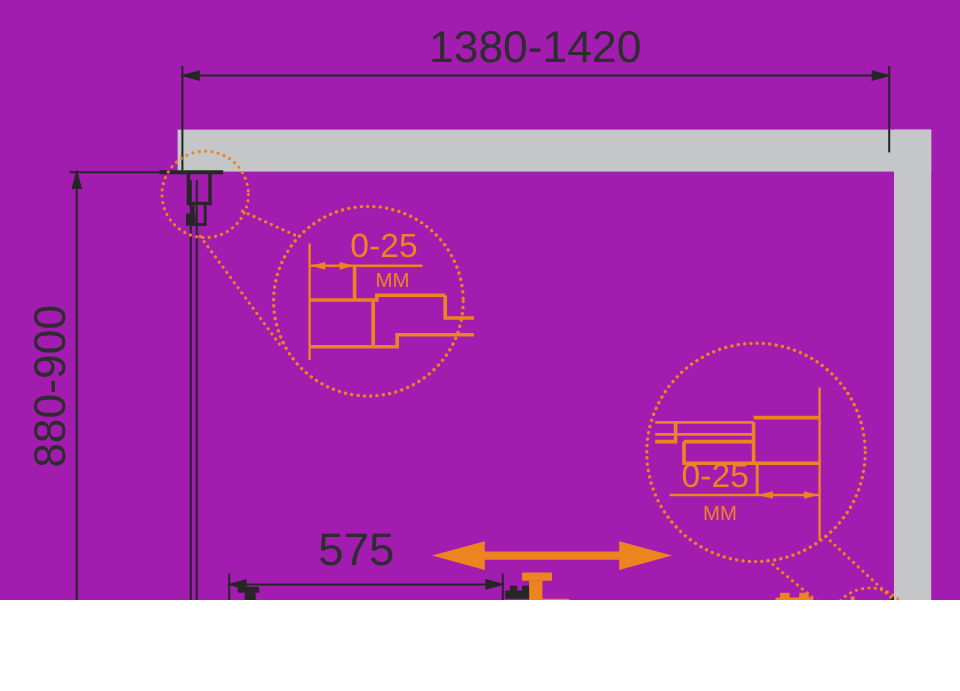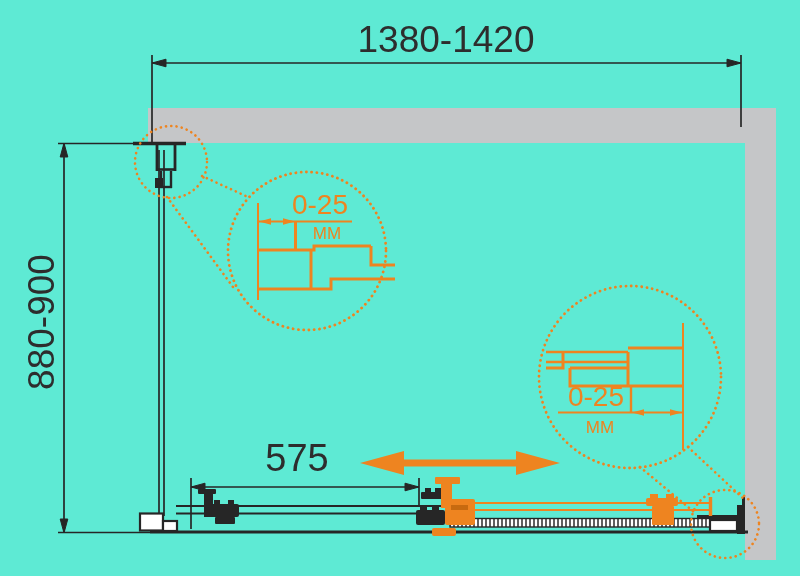--- a/index.html
+++ b/index.html
@@ -1,16 +1,16 @@
 <!DOCTYPE html>
 <html><head>
 <meta charset="utf-8">
 <style>
   html,body{margin:0;padding:0;background:#ffffff;}
-  .stage{position:relative;width:800px;height:576px;background:#5eead4;overflow:hidden;}
+  .stage{position:relative;width:800px;height:500px;background:#a21caf;overflow:hidden;}
   svg{position:absolute;left:0;top:0;}
   svg text{font-family:"Liberation Sans","DejaVu Sans",sans-serif;}
   .dim-text{fill:#2d2d2d;}
   .accent-text{fill:#EE8420;}
 </style>
 </head>
 <body>
 
 <div class="stage">
 <svg width="800" height="576" viewBox="0 0 800 576">

